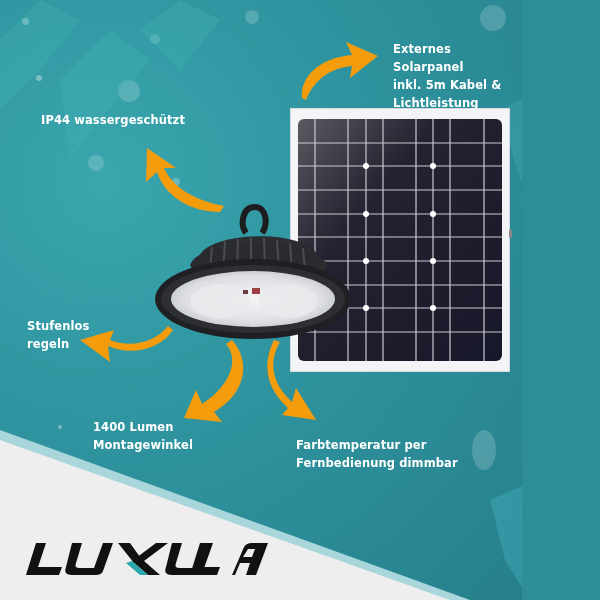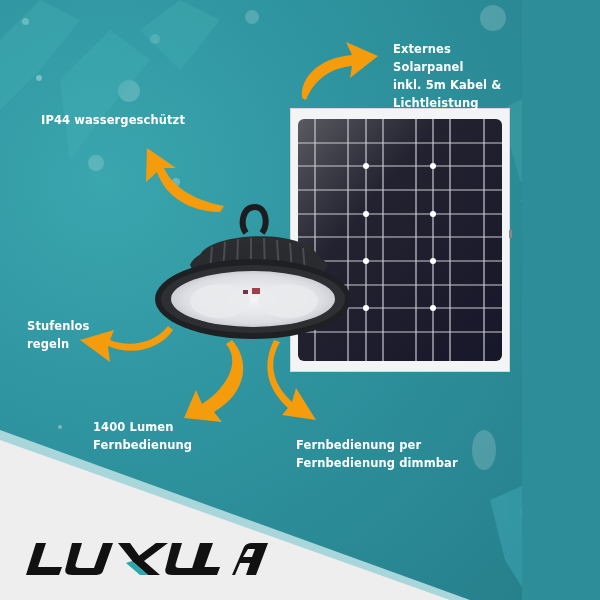--- a/index.html
+++ b/index.html
@@ -161,25 +161,25 @@
     <div>IP44 wassergeschützt</div>
   </div>
 
   <div class="label" style="left:27px;top:289px;margin-top:28px;">
     <div>Stufenlos</div>
     <div>regeln</div>
   </div>
 
   <div class="label" style="left:93px;top:418px;">
     <div>1400 Lumen</div>
-    <div>Fernbedienung</div>
+    <div>Montagewinkel</div>
   </div>
 
   <div class="label" style="left:296px;top:436px;">
-    <div>Fernbedienung per</div>
+    <div>Farbtemperatur per</div>
     <div>Fernbedienung dimmbar</div>
   </div>
 
   <svg class="logo" width="224" height="36" viewBox="0 0 224 36">
     <title>LUXULA</title>
     <g fill="#111111">
 
       <path d="M10,2 L20,2 L12,26 L36,26 L33,34 L0,34 Z"></path>
 
       <path d="M46,2 L56,2 L50,22 C48,27 52,27 56,27 L68,27 L77,2 L87,2 L77,30 C76,33 73,34 69,34 L46,34 C40,34 38,31 40,26 Z"></path>

